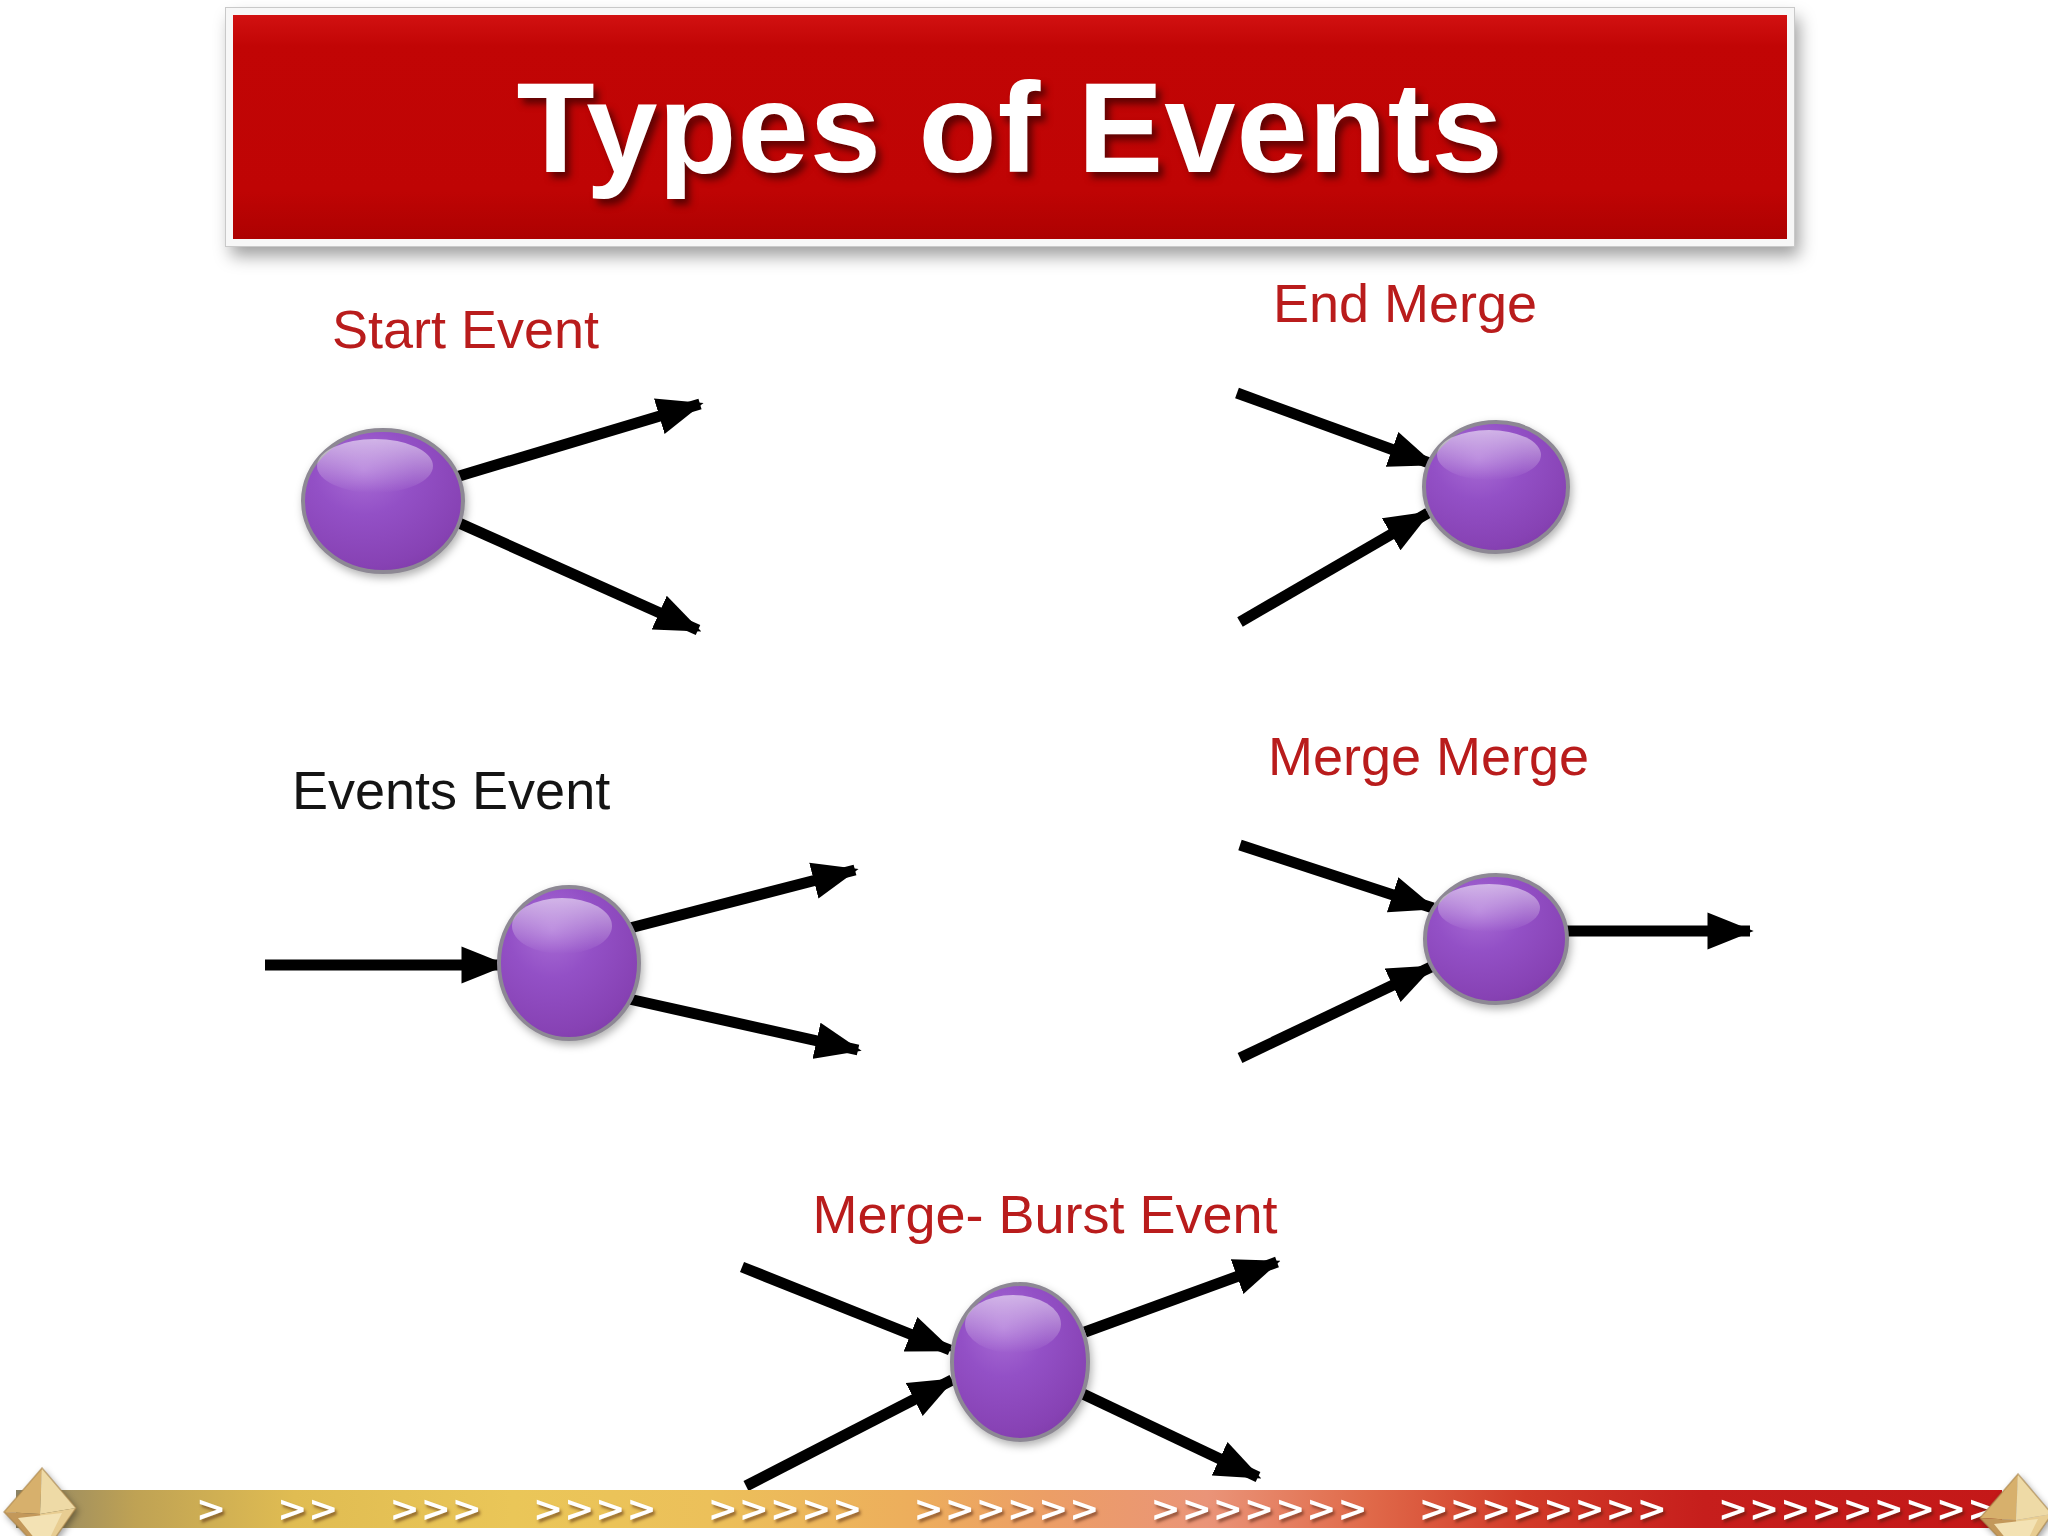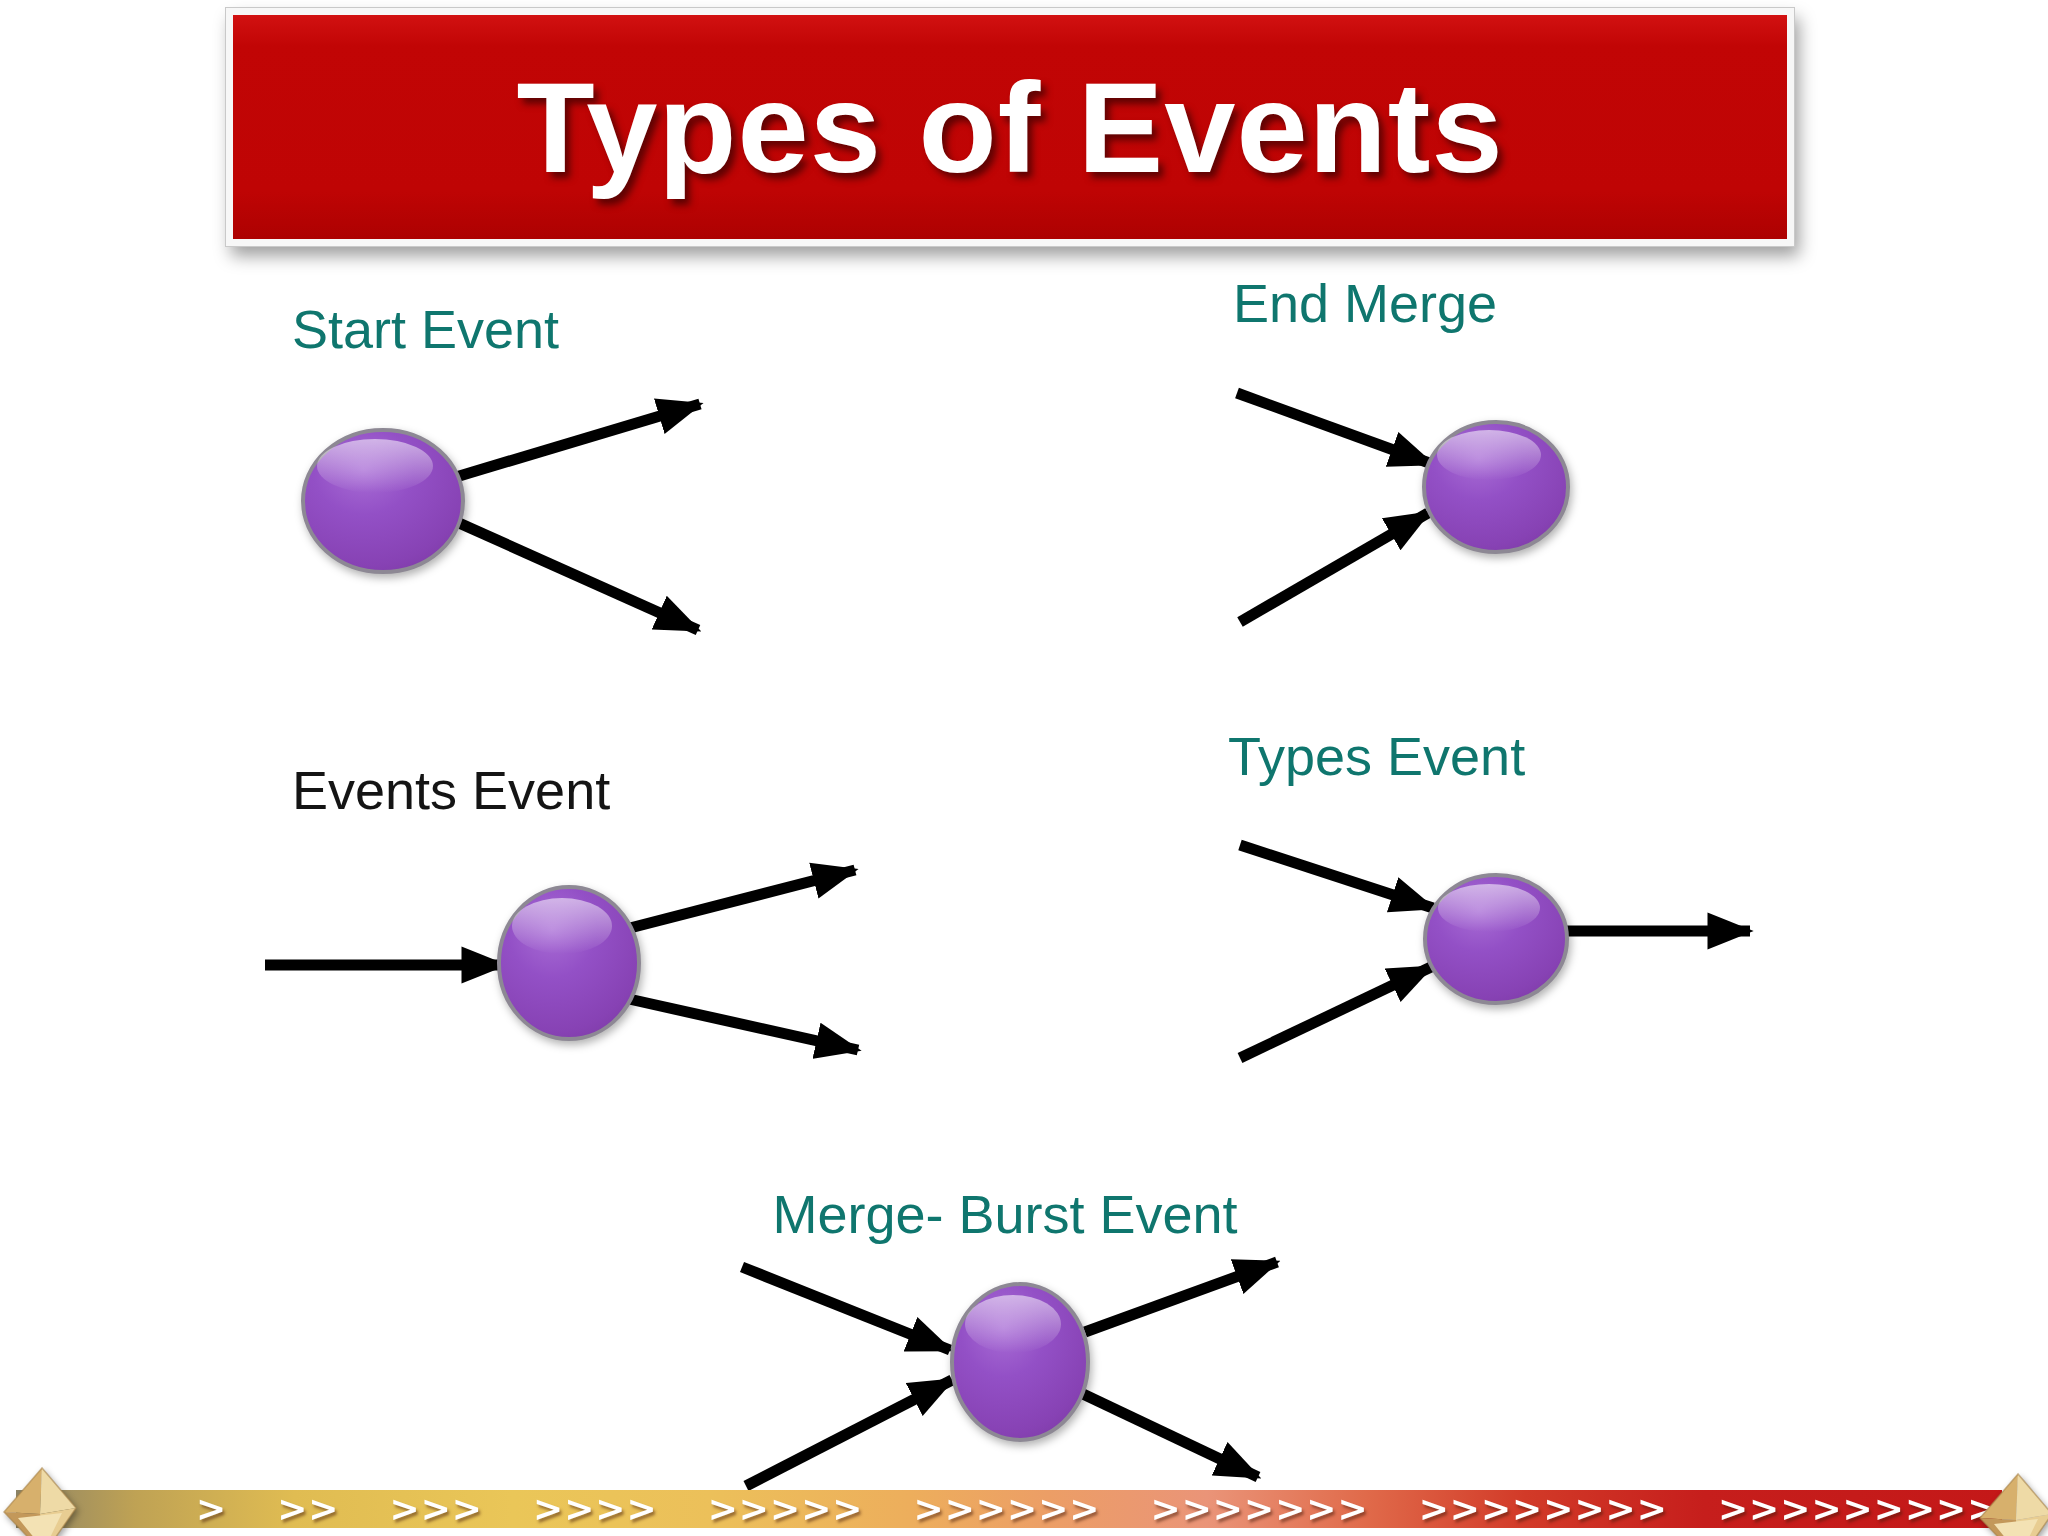--- a/index.html
+++ b/index.html
@@ -17,21 +17,21 @@
     display:flex;align-items:center;justify-content:center;
   }
   .banner-title{
     color:#ffffff;font-size:128px;font-weight:bold;letter-spacing:1px;
     text-shadow:5px 6px 7px rgba(0,0,0,.5);white-space:nowrap;
   }
   
   .evt-label{
     position:absolute;font-size:54px;line-height:1;white-space:nowrap;
   }
-  .navy{color:#0f766e;}
+  .navy{color:#b91c1c;margin-left:40px;}
   .dark{color:#141414;}
   .lbl-start{left:292px;top:302px;}
   .lbl-end{left:1233px;top:276px;}
   .lbl-burst{left:292px;top:763px;}
   .lbl-merge{left:1228px;top:729px;}
   .lbl-merge-burst{left:700px;top:1187px;width:610px;text-align:center;}
   
   .diagram{position:absolute;left:0;top:0;width:2048px;height:1536px;}
   .node{filter:drop-shadow(2px 4px 4px rgba(0,0,0,.30));}
   
@@ -59,21 +59,21 @@
 
 <div class="slide">
 
   <div class="banner">
     <div class="banner-title">Types of Events</div>
   </div>
 
   <div class="evt-label navy lbl-start">Start Event</div>
   <div class="evt-label navy lbl-end">End Merge</div>
   <div class="evt-label dark lbl-burst">Events Event</div>
-  <div class="evt-label navy lbl-merge">Types Event</div>
+  <div class="evt-label navy lbl-merge">Merge Merge</div>
   <div class="evt-label navy lbl-merge-burst">Merge- Burst Event</div>
 
   <svg class="diagram" viewBox="0 0 2048 1536" xmlns="http://www.w3.org/2000/svg">
     <defs>
       <marker id="ah" viewBox="0 0 10 8" refX="9.2" refY="4" markerWidth="4.2" markerHeight="3.4" orient="auto" markerUnits="strokeWidth">
         <path d="M0,0 L10,4 L0,8 Z" fill="#000000"></path>
       </marker>
       <radialGradient id="pg" cx="0.38" cy="0.28" r="0.9">
         <stop offset="0" stop-color="#A96DD6"></stop>
         <stop offset="0.35" stop-color="#9350C6"></stop>

